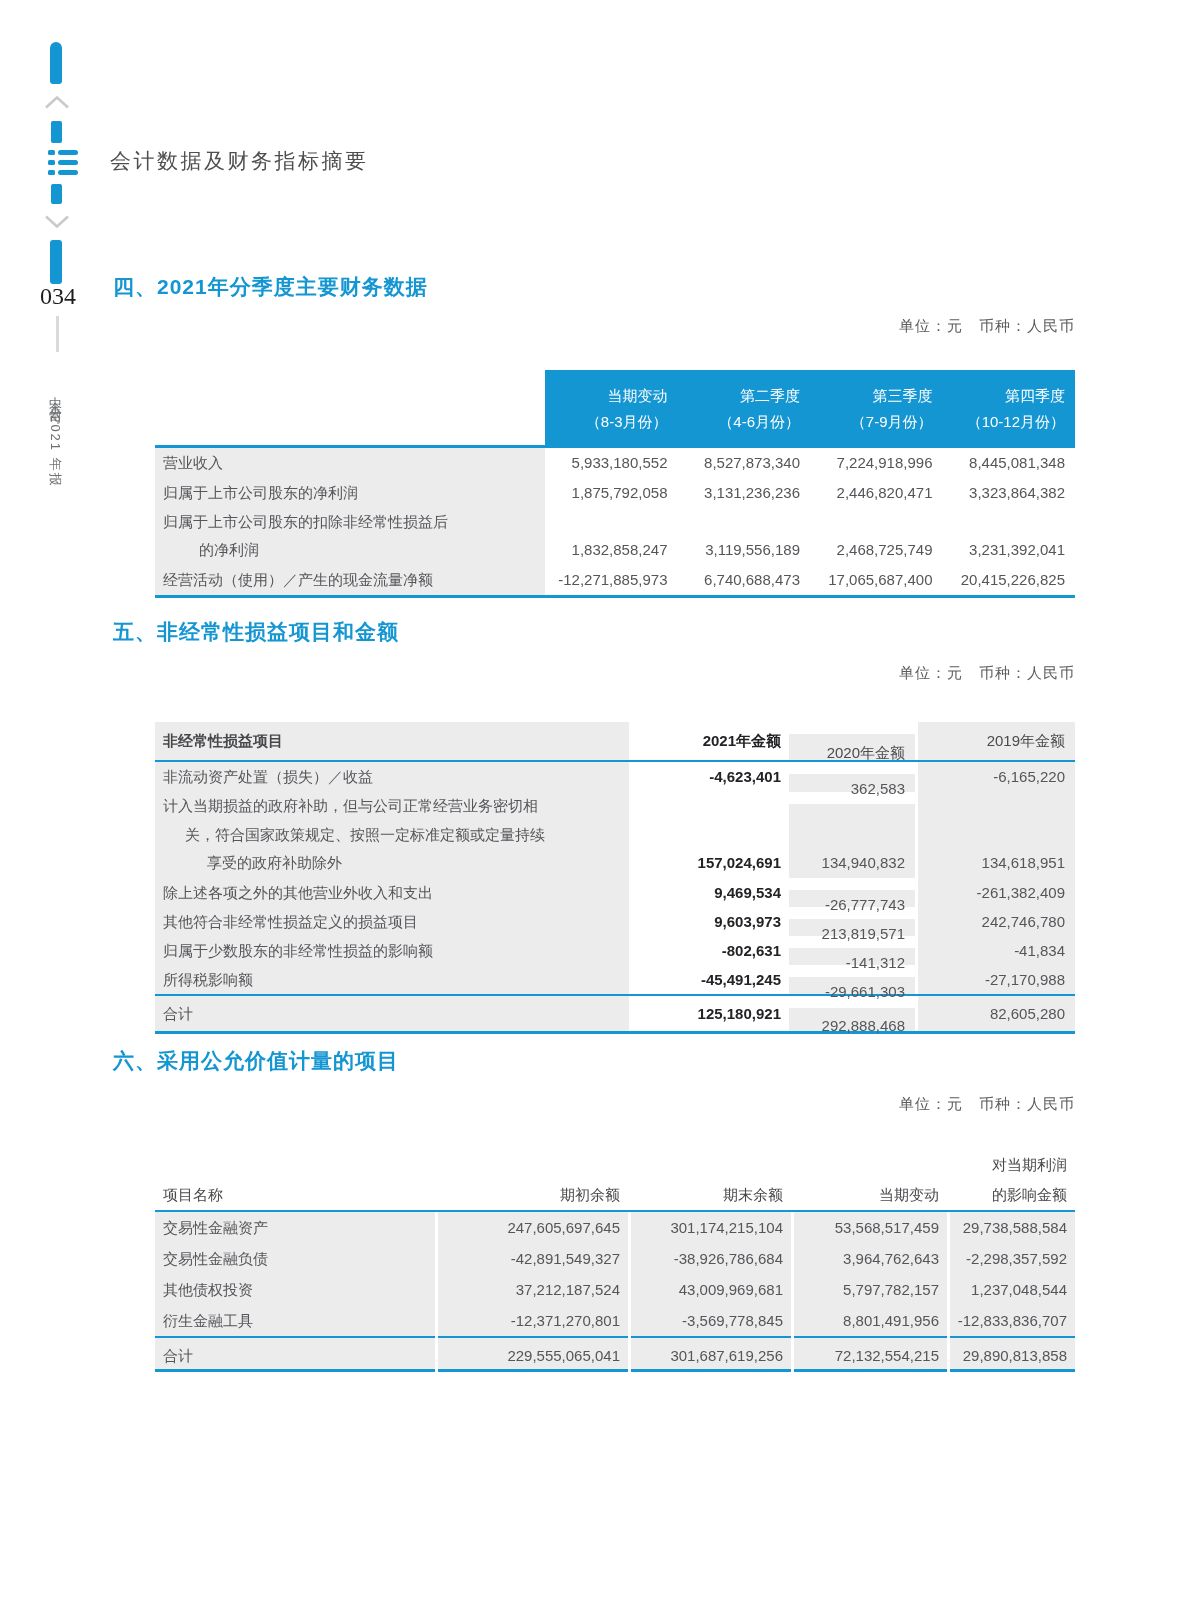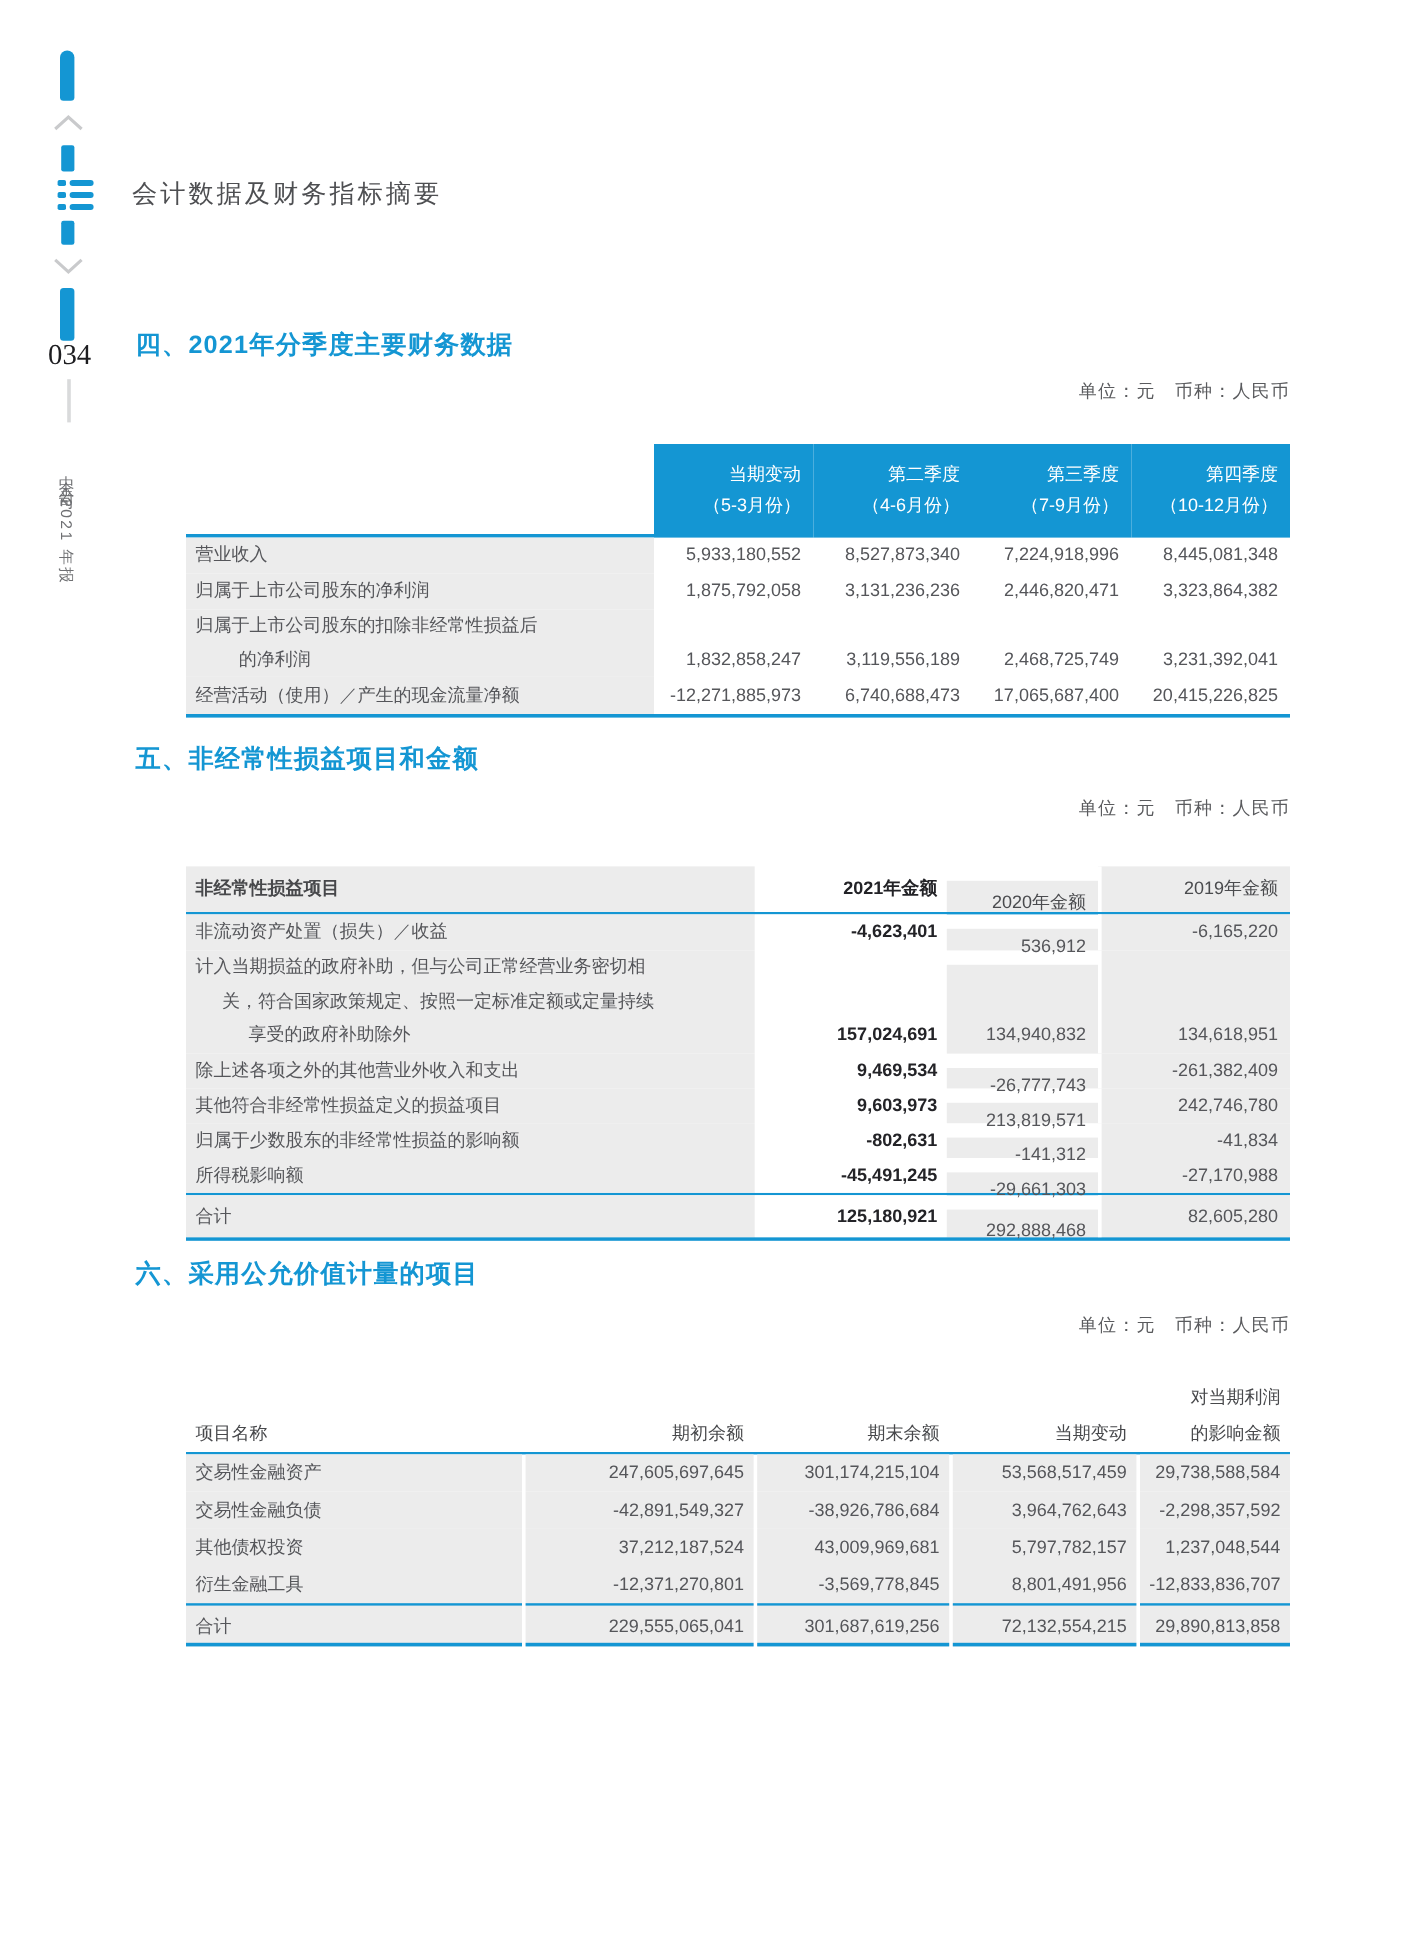--- a/index.html
+++ b/index.html
@@ -125,21 +125,21 @@
 <div class="doc-title">会计数据及财务指标摘要</div>
 
 <div class="sec-title" style="top:273px;">四、2021年分季度主要财务数据</div>
 <div class="unit-line" style="top:317px;">单位：元　币种：人民币</div>
 
 <div class="tbl t1" style="top:370px;">
   <div class="t1-head">
     <div class="corner"></div>
     <div class="q">
       <div>当期变动</div>
-        <div>（5-3月份）</div>
+        <div>（8-3月份）</div>
     </div>
     <div class="q">
       <div>第二季度</div>
         <div>（4-6月份）</div>
     </div>
     <div class="q">
       <div>第三季度</div>
         <div>（7-9月份）</div>
     </div>
     <div class="q">
@@ -188,21 +188,21 @@
 <div class="tbl t2" style="top:722px;">
   <div class="t2-head">
     <div class="lab">非经常性损益项目</div>
     <div class="c2021">2021年金额</div>
     <div class="c2020">2020年金额</div>
     <div class="c2019">2019年金额</div>
   </div>
   <div class="row r30">
     <div class="lab">非流动资产处置（损失）／收益</div>
     <div class="c2021">-4,623,401</div>
-    <div class="c2020">536,912</div>
+    <div class="c2020">362,583</div>
     <div class="c2019">-6,165,220</div>
   </div>
   <div class="row rml">
     <div class="lab">
       <div>计入当期损益的政府补助，但与公司正常经营业务密切相</div>
       <div class="il1">关，符合国家政策规定、按照一定标准定额或定量持续</div>
       <div class="il2">享受的政府补助除外</div>
     </div>
     <div class="c2021">157,024,691</div>
     <div class="c2020">134,940,832</div>

